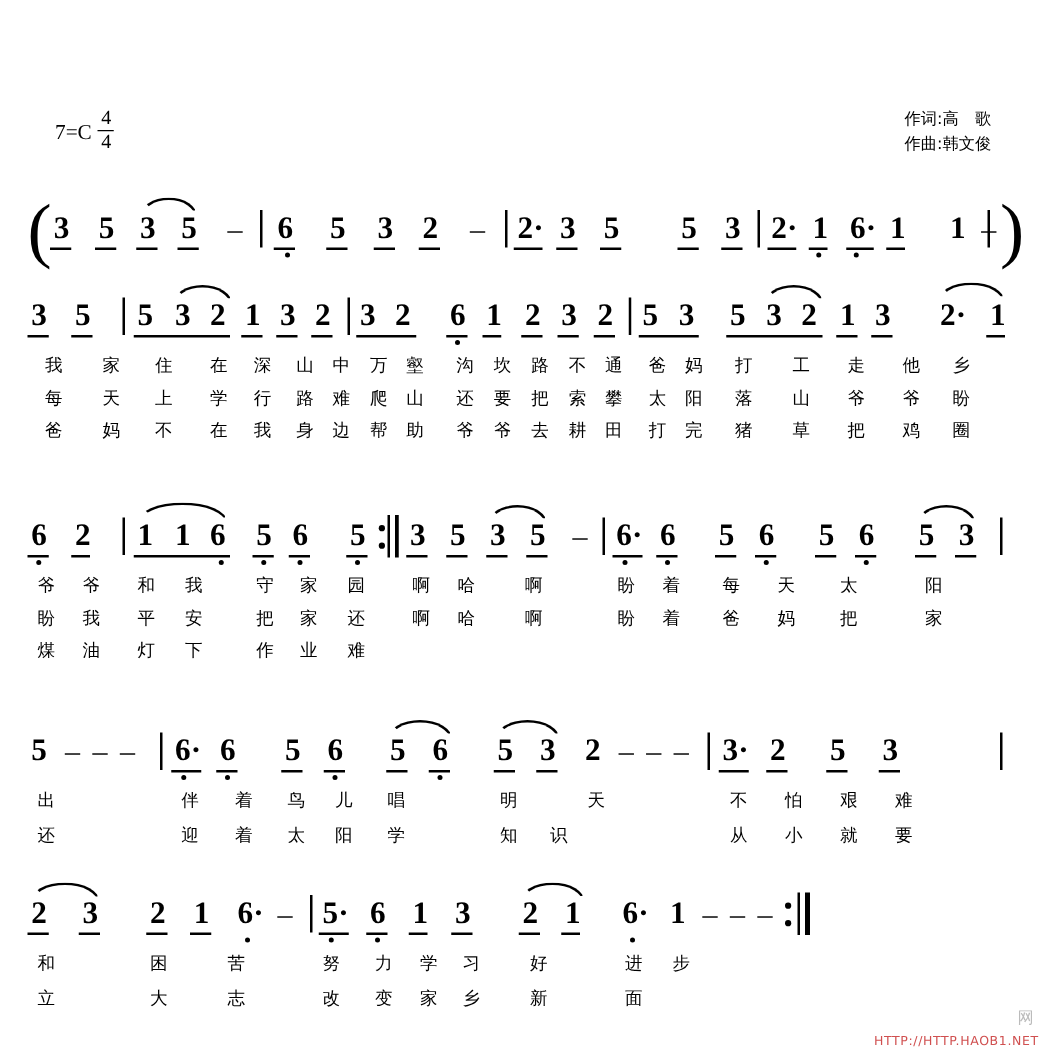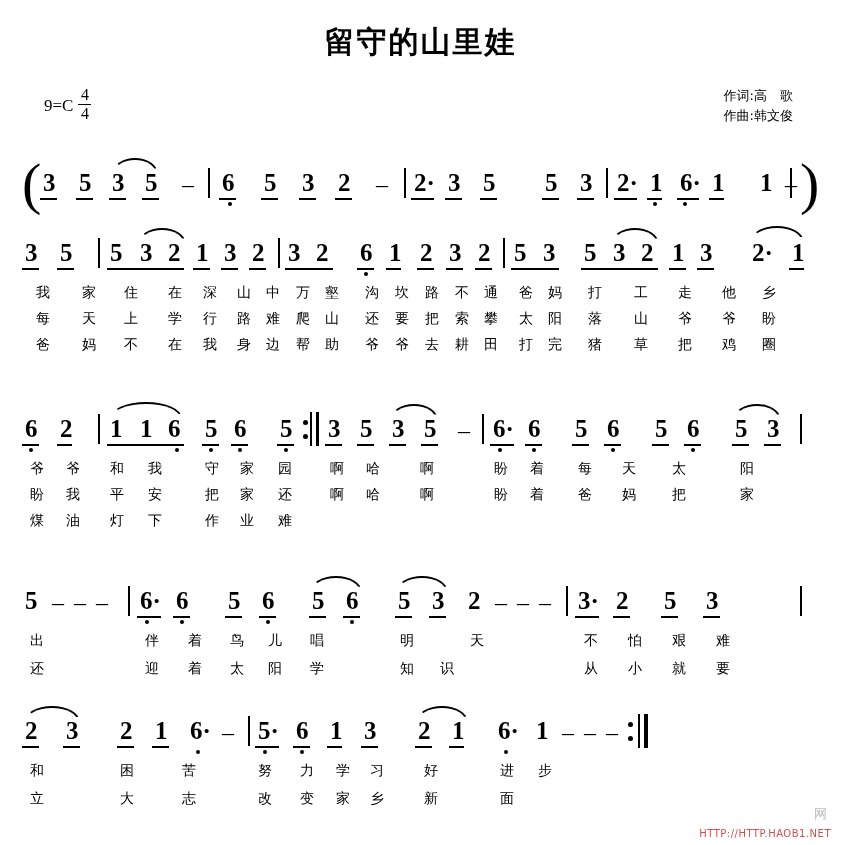--- a/index.html
+++ b/index.html
@@ -156,24 +156,23 @@
     font-size: 13px;
     color: #bbbbbb;
     font-family: "DejaVu Sans", sans-serif;
   }
 </style>
 </head>
 <body>
 
 <div class="sheet">
 
-  <div class="title">留守的山里娃</div>
 
   <div class="keysig">
-    <span>9=C</span>
+    <span>7=C</span>
     <span class="frac">
       <span class="num">4</span>
       <span class="bar"></span>
       <span class="den">4</span>
     </span>
   </div>
 
   <div class="credits">
     <div>作词:高　歌</div>
     <div>作曲:韩文俊</div>

